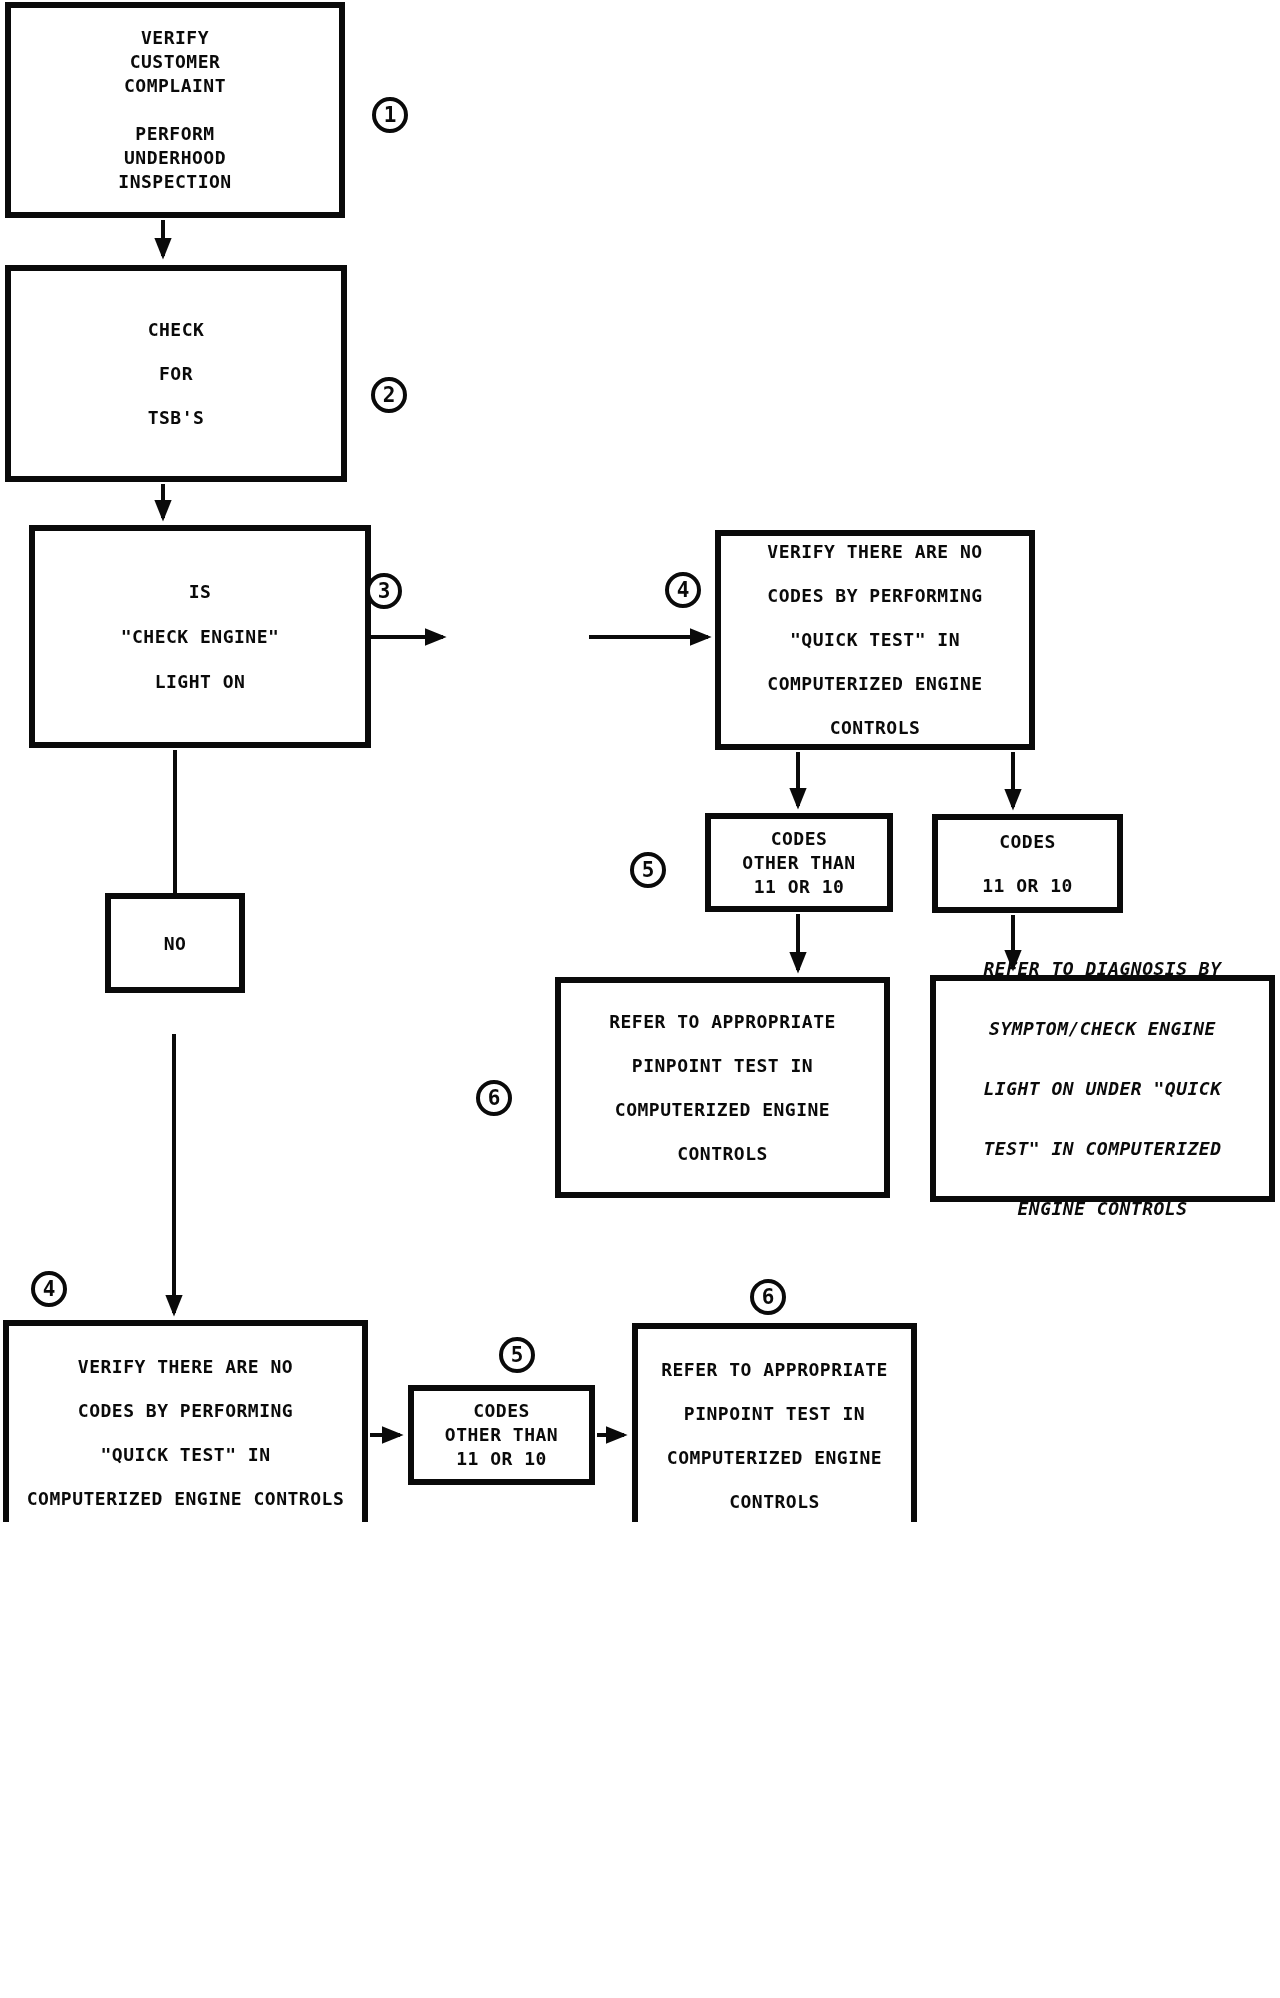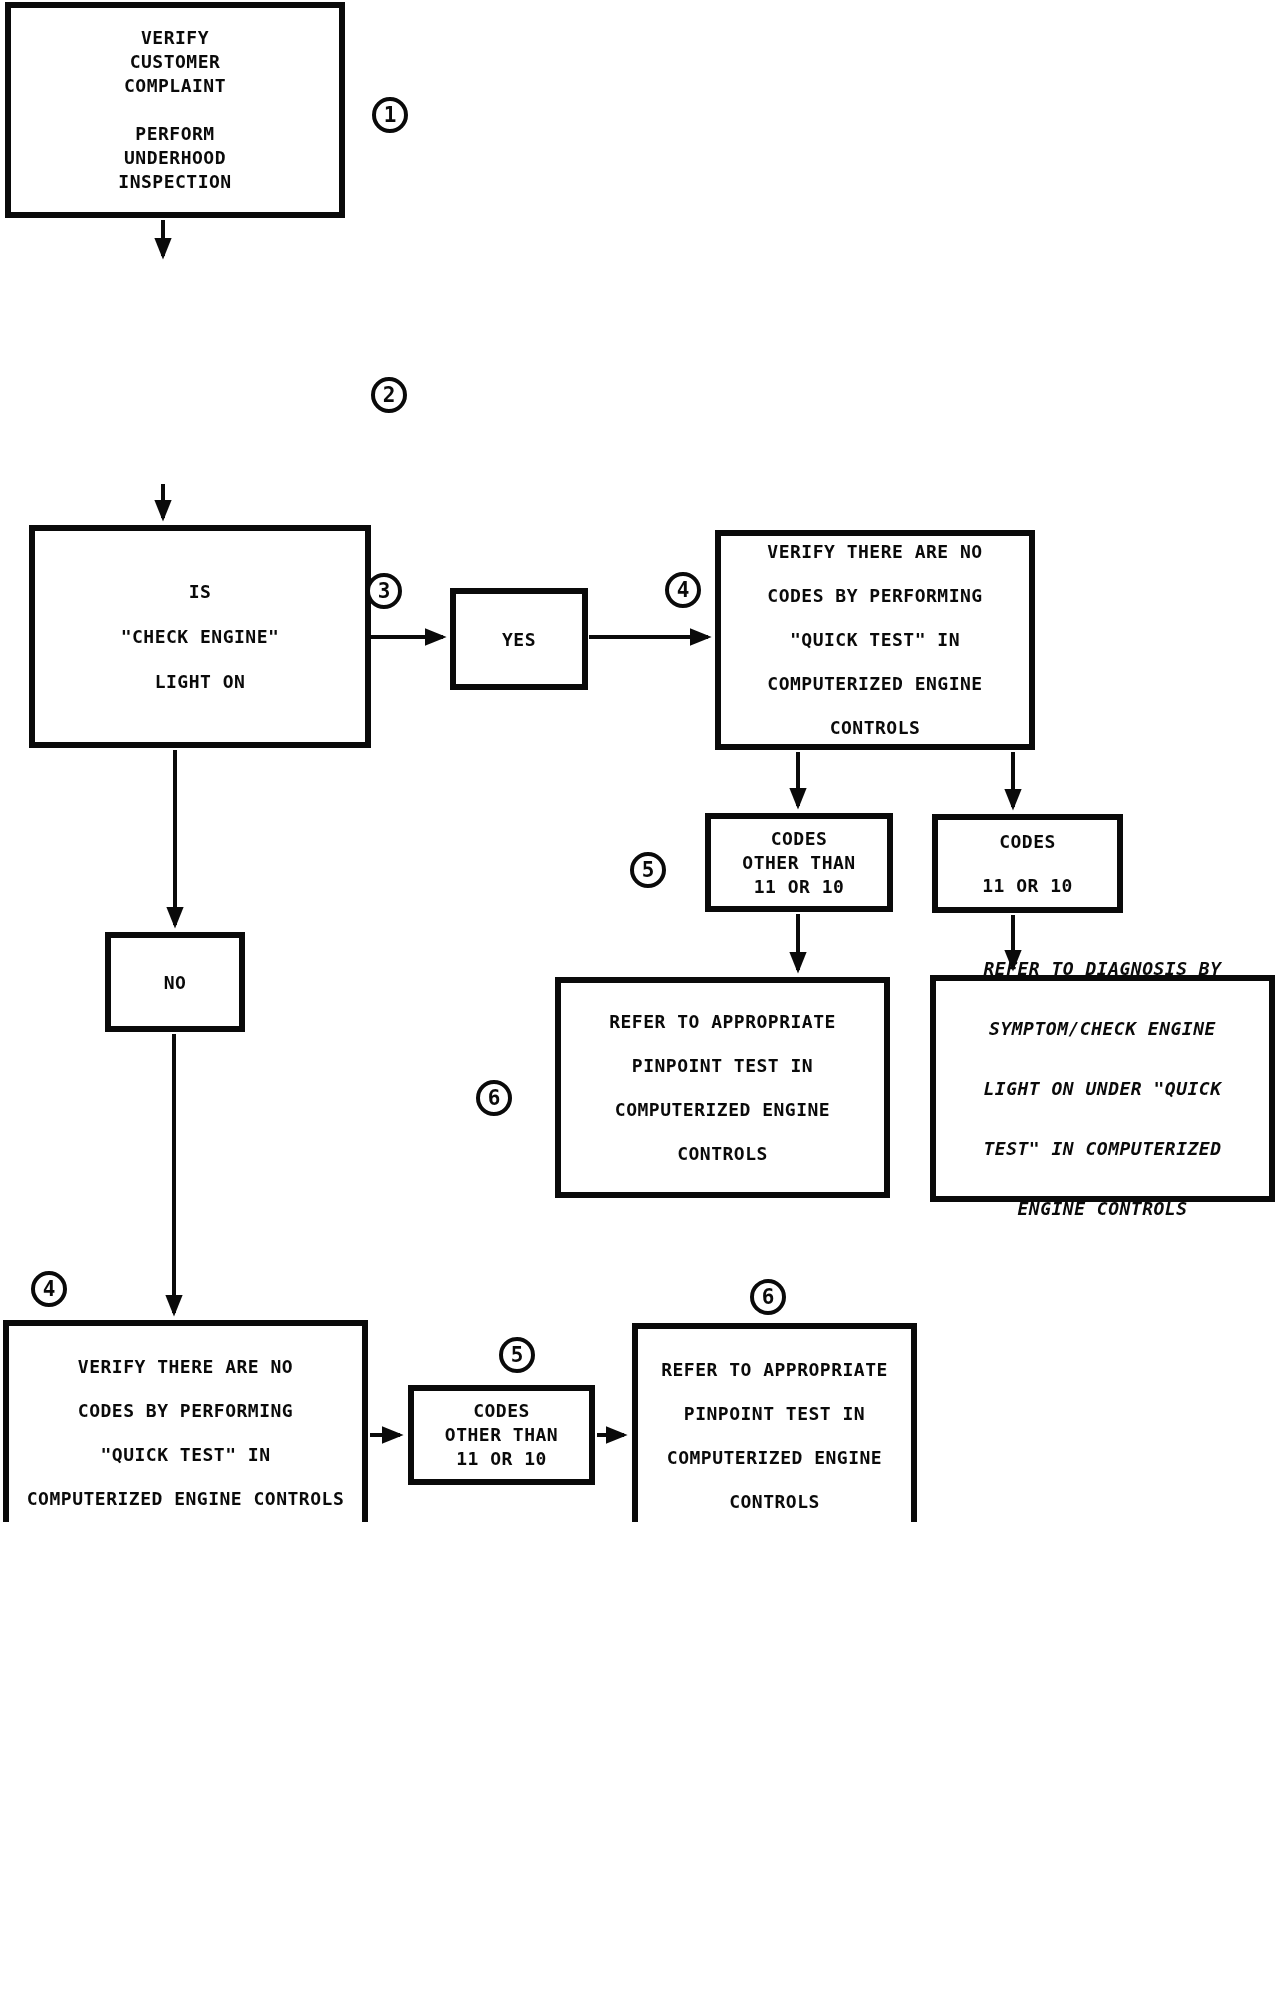--- a/index.html
+++ b/index.html
@@ -25,21 +25,21 @@
   
   #n-s1 {left:5px;   top:2px;    width:340px; height:216px;}
   #n-s2 {left:5px;   top:265px;  width:342px; height:217px;}
   #n-s3 {left:3px;   top:525px;  width:342px; height:223px;}
   #n-yes{left:450px; top:588px;  width:138px; height:102px;}
   #n-s4a{left:715px; top:530px;  width:320px; height:220px;}
   #n-coa{left:705px; top:813px;  width:188px; height:99px;}
   #n-cta{left:932px; top:814px;  width:191px; height:99px;}
   #n-ppa{left:555px; top:977px;  width:335px; height:221px;}
   #n-dga{left:930px; top:975px;  width:345px; height:227px;}
-  #n-no {left:105px; top:932px;  width:140px; height:100px;text-align:right;}
+  #n-no {left:105px; top:893px;  width:140px; height:100px;text-align:right;}
   #n-s4b{left:3px;   top:1320px; width:365px; height:225px;}
   #n-cob{left:408px; top:1385px; width:187px; height:100px;}
   #n-ppb{left:632px; top:1323px; width:285px; height:225px;}
   #n-ctb{left:78px;  top:1607px; width:190px; height:100px;}
   #n-dgb{left:0px;   top:1773px; width:343px; height:219px;}
   
   #b-1 {left:372px;top:97px;}
   #b-2 {left:371px;top:377px;}
   #b-3 {left:366px;top:573px;}
   #b-4a{left:665px;top:572px;}
@@ -80,24 +80,26 @@
     </g>
   </svg>
 
   <div class="node lh24" id="n-s1">VERIFY
 CUSTOMER
 COMPLAINT
 
 PERFORM
 UNDERHOOD
 INSPECTION</div>
+  <div class="node lh44" id="n-s2">CHECK
+FOR
+TSB'S</div>
   <div class="node lh45" id="n-s3">IS
 "CHECK ENGINE"
 LIGHT ON</div>
-  <div class="node" id="n-yes">YES</div>
   <div class="node lh44" id="n-s4a">VERIFY THERE ARE NO
 CODES BY PERFORMING
 "QUICK TEST" IN
 COMPUTERIZED ENGINE CONTROLS</div>
   <div class="node lh24" id="n-coa">CODES
 OTHER THAN
 11 OR 10</div>
   <div class="node lh44" id="n-cta">CODES
 11 OR 10</div>
   <div class="node lh44" id="n-ppa">REFER TO APPROPRIATE

